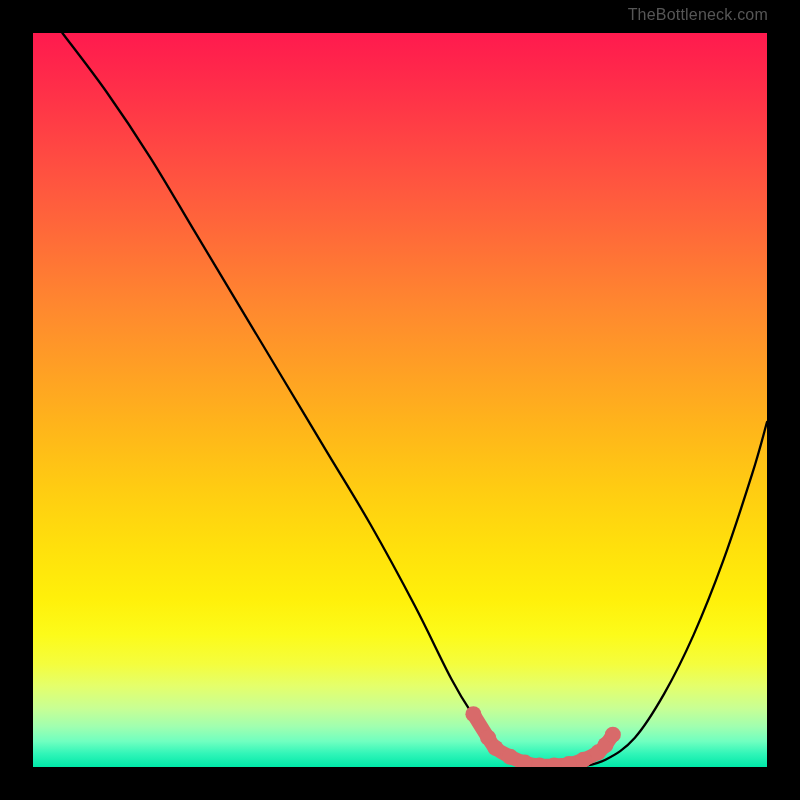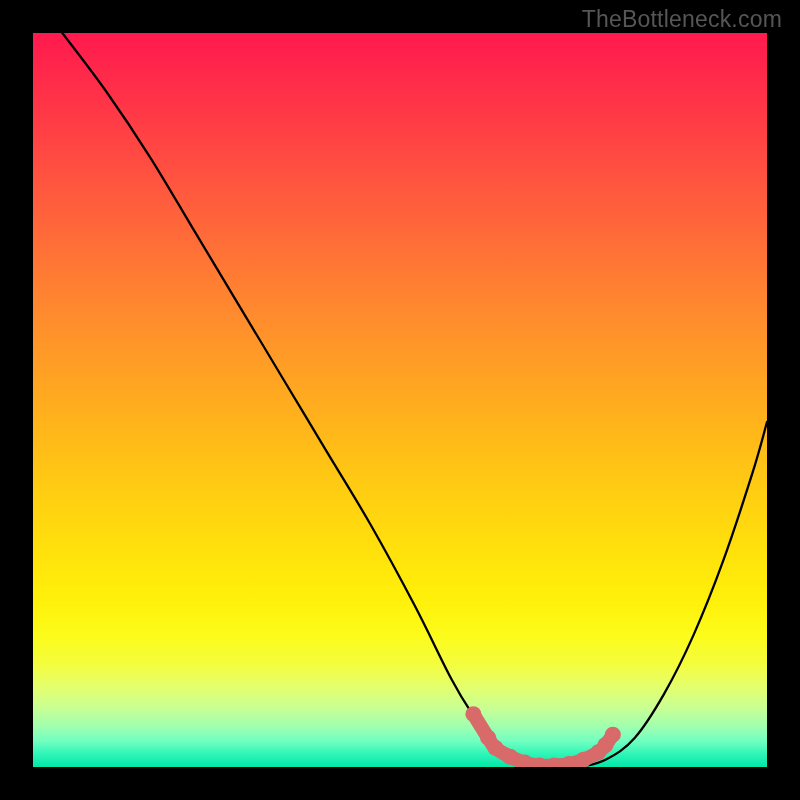--- a/index.html
+++ b/index.html
@@ -6,23 +6,23 @@
   html, body { width: 800px; height: 800px; background: #000; overflow: hidden; }
   .container {
     position: relative;
     width: 800px;
     height: 800px;
     background: #000;
   }
   .watermark {
     position: absolute;
     top: 6px;
-    right: 18px;
+    right: 32px;
     font-family: Arial, Helvetica, sans-serif;
-    font-size: 23px;
+    font-size: 16px;
     color: #565656;
     letter-spacing: 0.2px;
     z-index: 10;
   }
   .plot-area {
     position: absolute;
     left: 33px;
     top: 33px;
     width: 734px;
     height: 734px;

